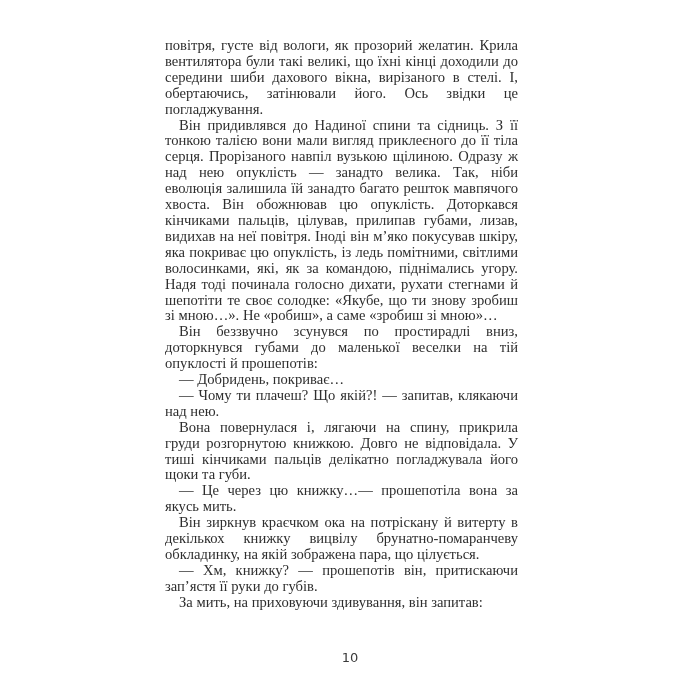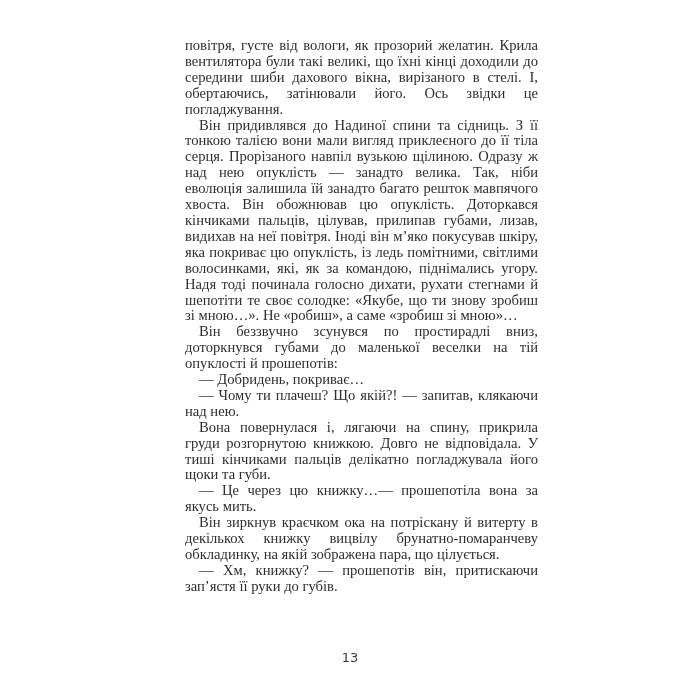--- a/index.html
+++ b/index.html
@@ -1,19 +1,19 @@
 <!DOCTYPE html>
 <html><head>
 <meta charset="utf-8">
 <style>
   html, body { margin: 0; padding: 0; background: #ffffff; }
   body { width: 700px; height: 700px; position: relative; overflow: hidden; }
   .page {
     position: absolute;
-    left: 185px;
+    left: 165px;
     top: 38px;
     width: 353px;
     font-family: "Liberation Serif", "DejaVu Serif", serif;
     font-size: 14.6px;
     line-height: 15.9px;
     color: #2e2e2e;
     text-align: justify;
   }
   .page p {
     margin: 0;
@@ -38,15 +38,16 @@
 <div class="page">
   <p class="cont">повітря, густе від вологи, як прозорий желатин. Крила вентилятора були такі великі, що їхні кінці доходили до середини шиби дахового вікна, вирізаного в стелі. І, обертаючись, затінювали його. Ось звідки це погладжування.</p>
   <p>Він придивлявся до Надиної спини та сідниць. З її тонкою талією вони мали вигляд приклеєного до її тіла серця. Прорізаного навпіл вузькою щілиною. Одразу ж над нею опуклість — занадто велика. Так, ніби еволюція залишила їй занадто багато решток мавпячого хвоста. Він обожнював цю опуклість. Доторкався кінчиками пальців, цілував, прилипав губами, лизав, видихав на неї повітря. Іноді він м’яко покусував шкіру, яка покриває цю опуклість, із ледь помітними, світлими волосинками, які, як за командою, піднімались угору. Надя тоді починала голосно дихати, рухати стегнами й шепотіти те своє солодке: «Якубе, що ти знову зробиш зі мною…». Не «робиш», а саме «зробиш зі мною»…</p>
   <p>Він беззвучно зсунувся по простирадлі вниз, доторкнувся губами до маленької веселки на тій опуклості й прошепотів:</p>
   <p>— Добридень, покриває…</p>
   <p>— Чому ти плачеш? Що якій?! — запитав, клякаючи над нею.</p>
   <p>Вона повернулася і, лягаючи на спину, прикрила груди розгорнутою книжкою. Довго не відповідала. У тиші кінчиками пальців делікатно погладжувала його щоки та губи.</p>
   <p>— Це через цю книжку…— прошепотіла вона за якусь мить.</p>
   <p>Він зиркнув краєчком ока на потріскану й витерту в декількох книжку вицвілу брунатно-помаранчеву обкладинку, на якій зображена пара, що цілується.</p>
   <p>— Хм, книжку? — прошепотів він, притискаючи зап’ястя її руки до губів.</p>
+  <p>За мить, на приховуючи здивування, він запитав:</p>
 </div>
 
-<div class="page-number">13</div>
+<div class="page-number">10</div>
 
 </body></html>

